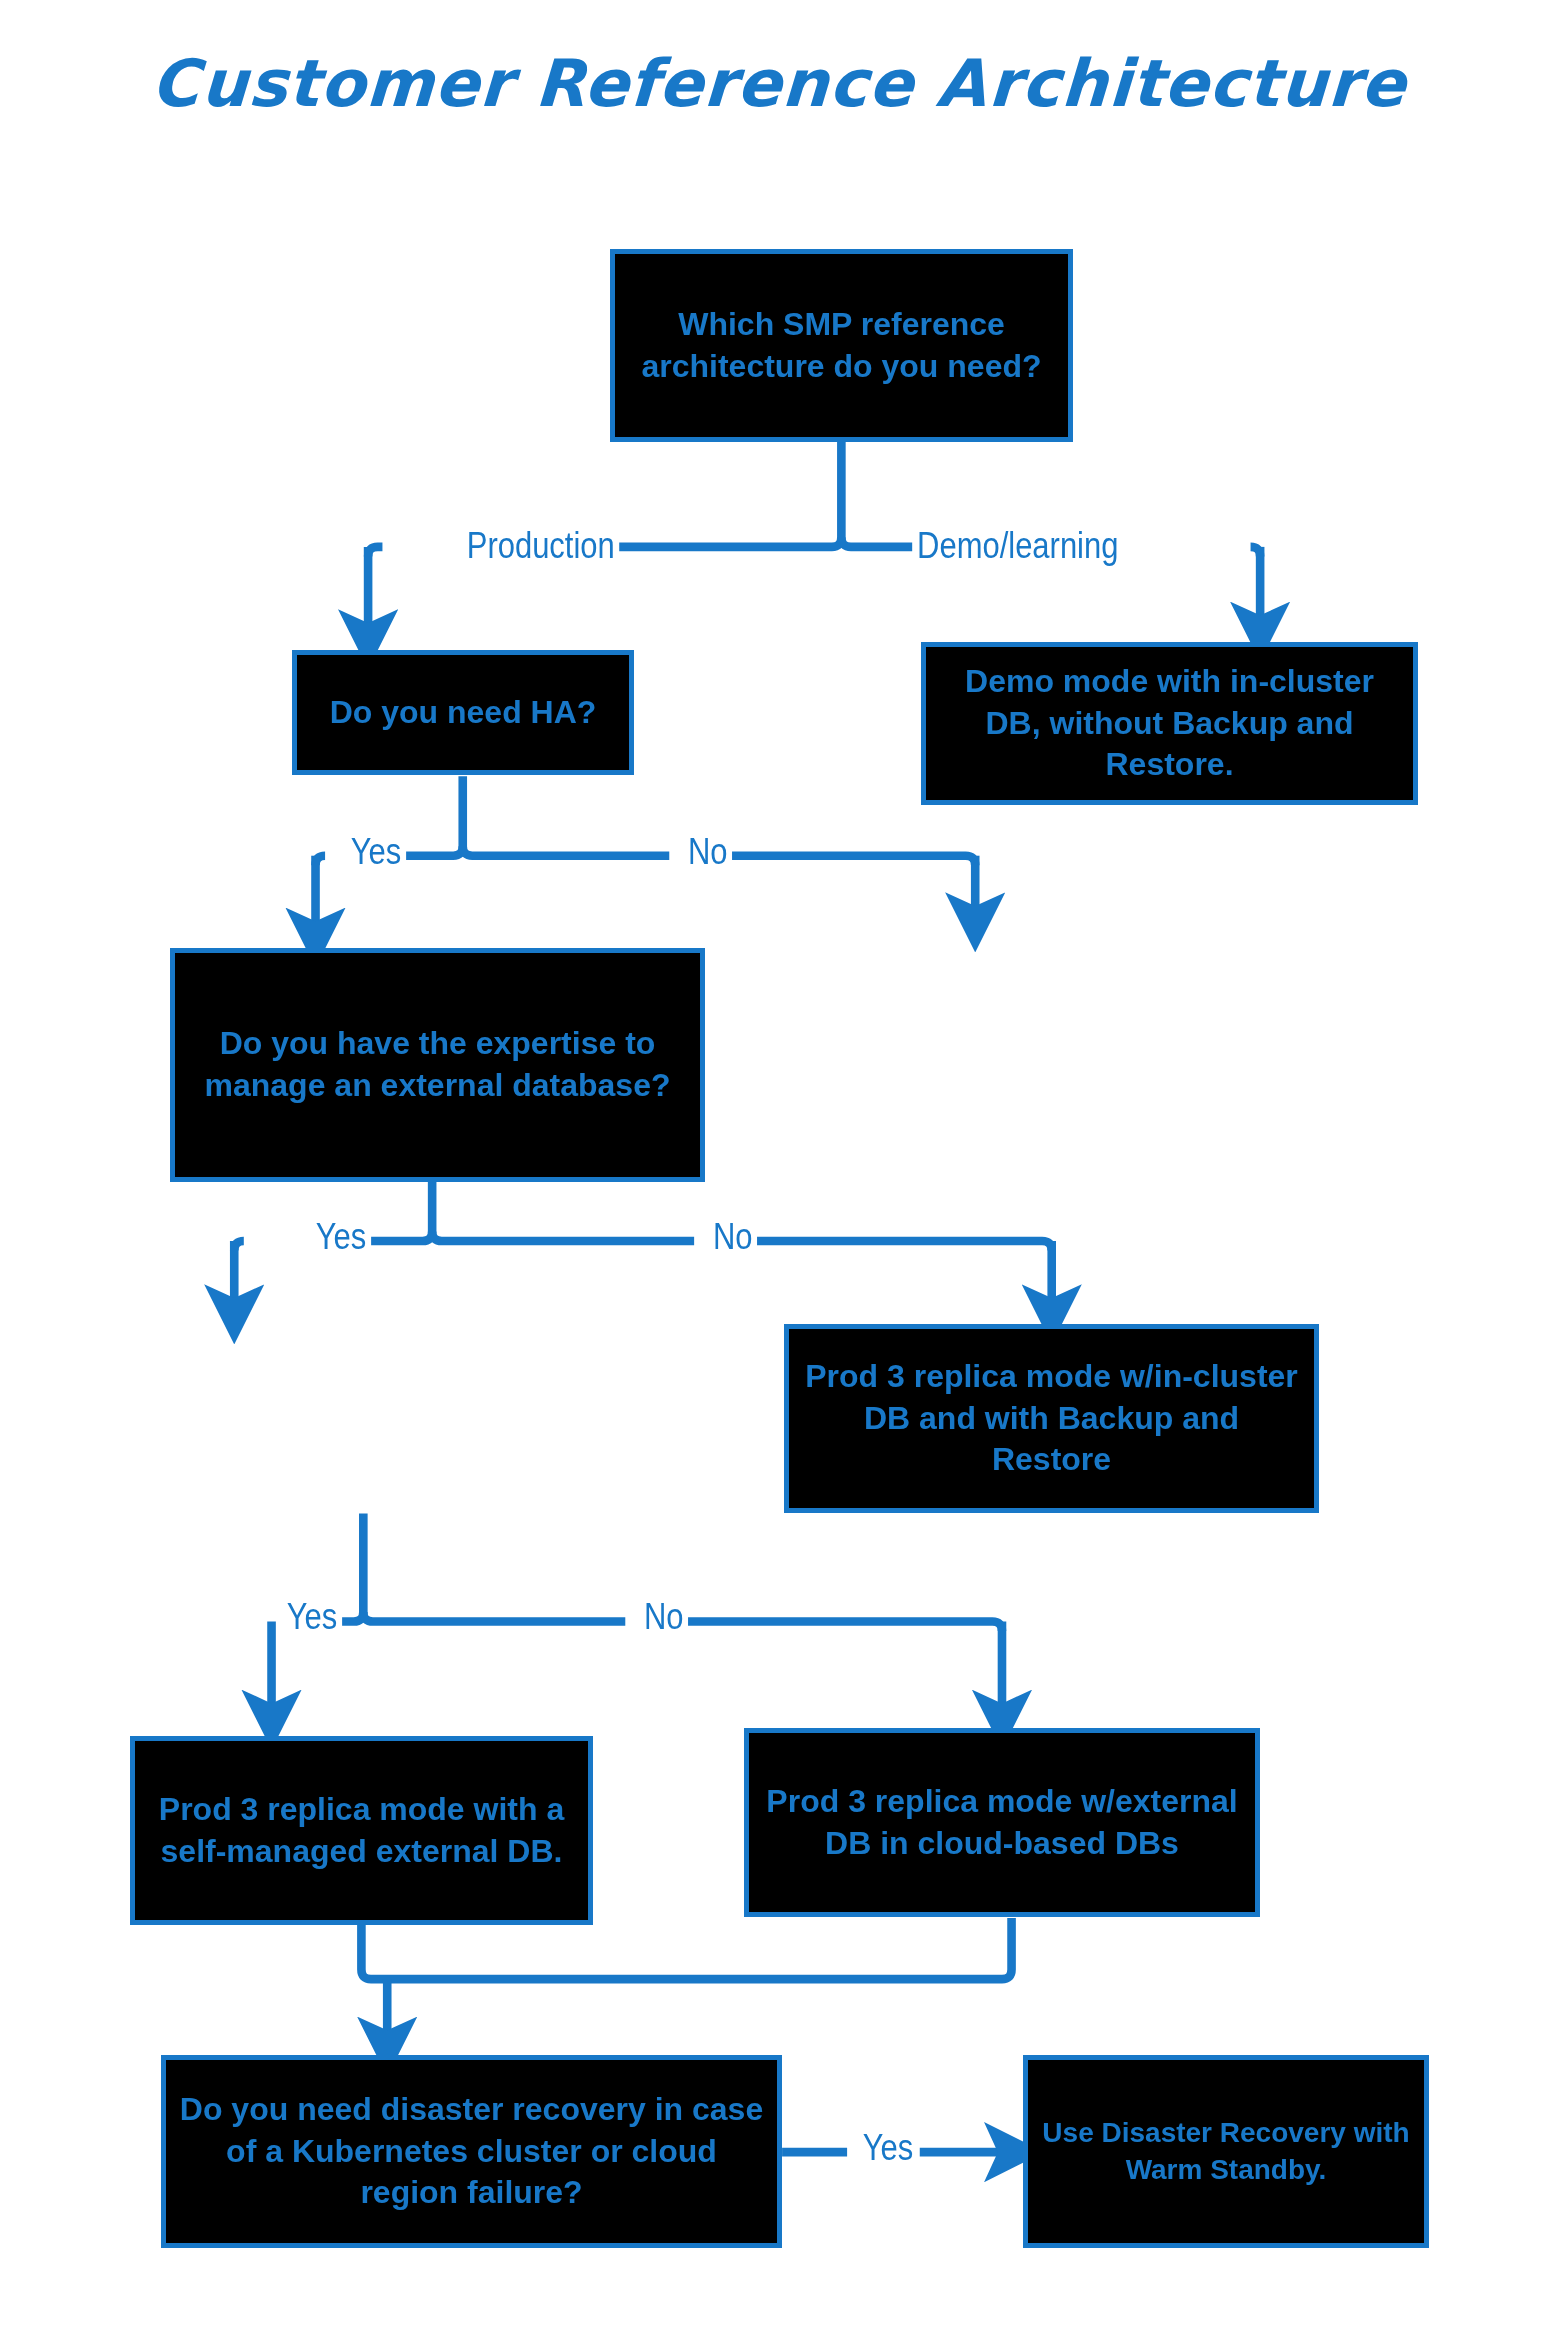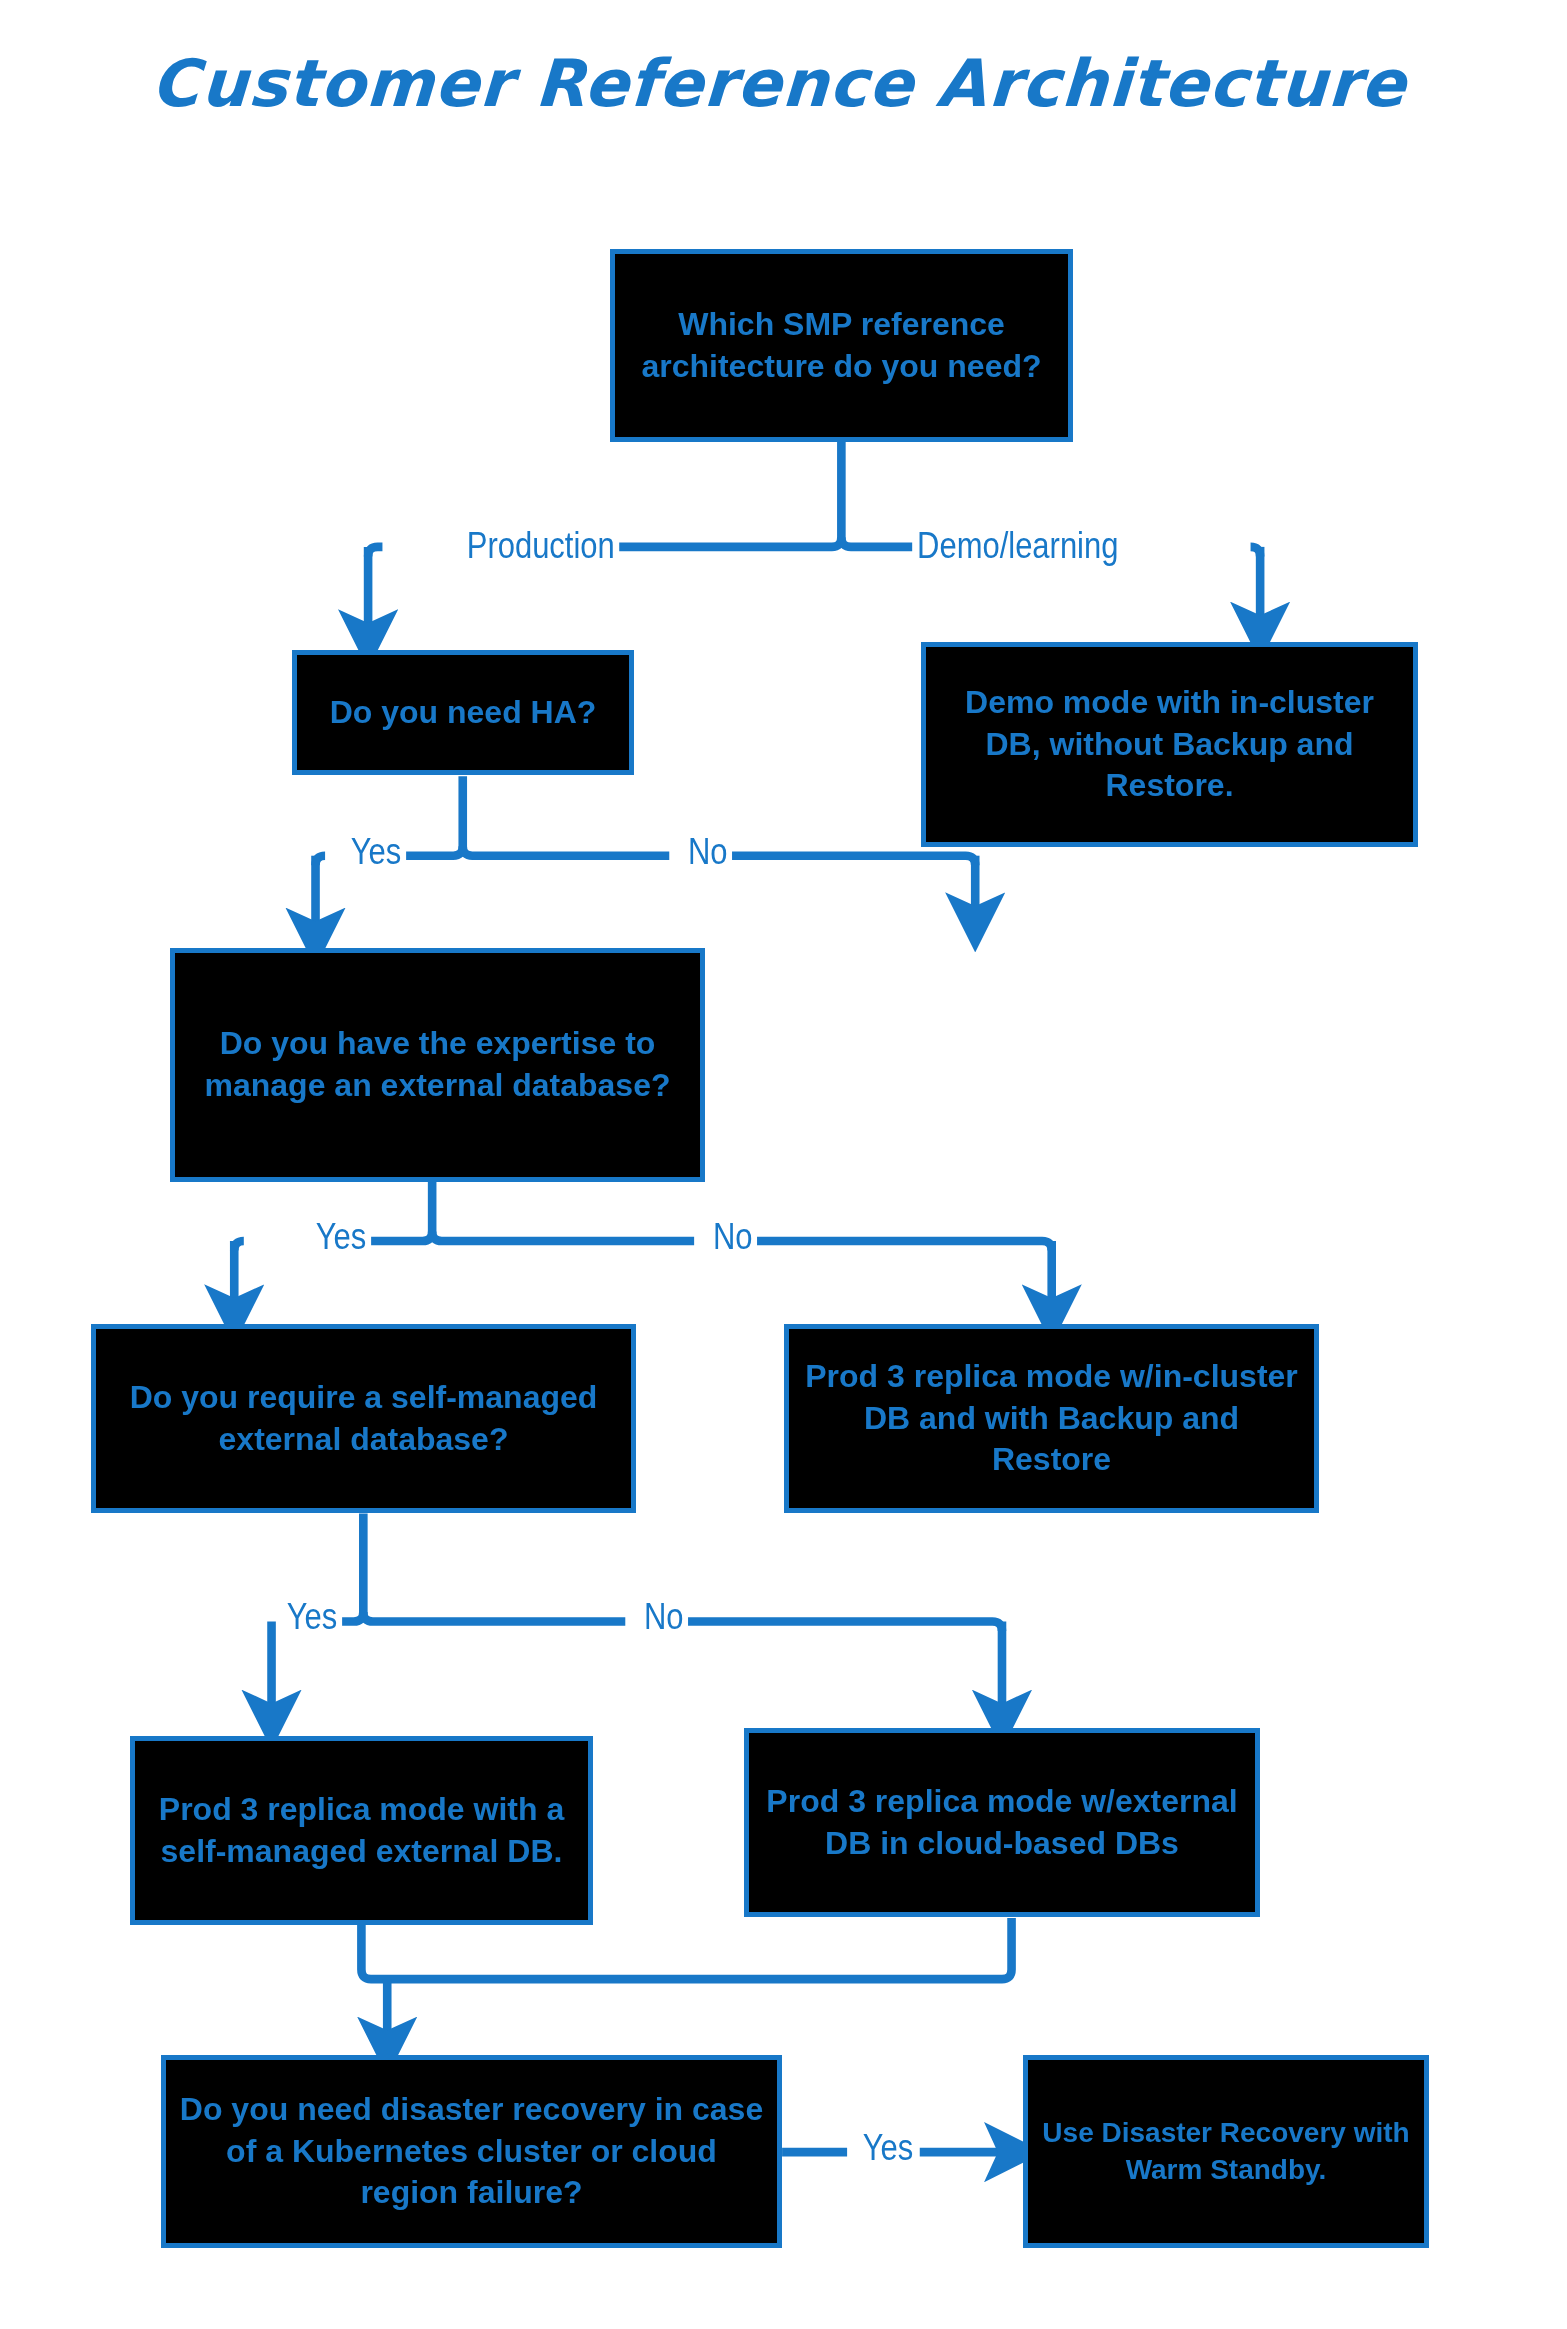--- a/index.html
+++ b/index.html
@@ -92,40 +92,37 @@
 
       <path d="M818,2251 L886,2251"></path>
       <path d="M962,2251 L1058,2251" marker-end="url(#ah)"></path>
     </g>
   </svg>
 
   <div class="node" style="left:610px;top:249px;width:463px;height:193px;font-size:32px;">
     <span>Which SMP reference architecture do you need?</span>
   </div>
 
-  <div class="node" style="left:921px;top:642px;width:497px;height:205px;font-size:32px;">
+  <div class="node" style="left:921px;top:642px;width:497px;height:163px;font-size:32px;">
     <span>Demo mode with in-cluster DB, without Backup and Restore.</span>
   </div>
 
   <div class="node" style="left:292px;top:650px;width:342px;height:125px;font-size:32px;">
     <span>Do you need HA?</span>
   </div>
 
 
   <div class="node" style="left:170px;top:948px;width:535px;height:234px;font-size:32px;">
     <span>Do you have the expertise to manage an external database?</span>
   </div>
 
   <div class="node" style="left:784px;top:1324px;width:535px;height:189px;font-size:32px;">
     <span>Prod 3 replica mode w/in-cluster DB and with Backup and Restore</span>
   </div>
 
-  <div class="node" style="left:91px;top:1324px;width:545px;height:189px;font-size:32px;">
-    <span>Do you require a self-managed external database?</span>
-  </div>
 
   <div class="node" style="left:130px;top:1728px;width:463px;height:189px;font-size:32px;margin-top:8px;">
     <span>Prod 3 replica mode with a self-managed external DB.</span>
   </div>
 
   <div class="node" style="left:744px;top:1728px;width:516px;height:189px;font-size:32px;">
     <span>Prod 3 replica mode w/external DB in cloud-based DBs</span>
   </div>
 
   <div class="node" style="left:161px;top:2055px;width:621px;height:193px;font-size:32px;">

